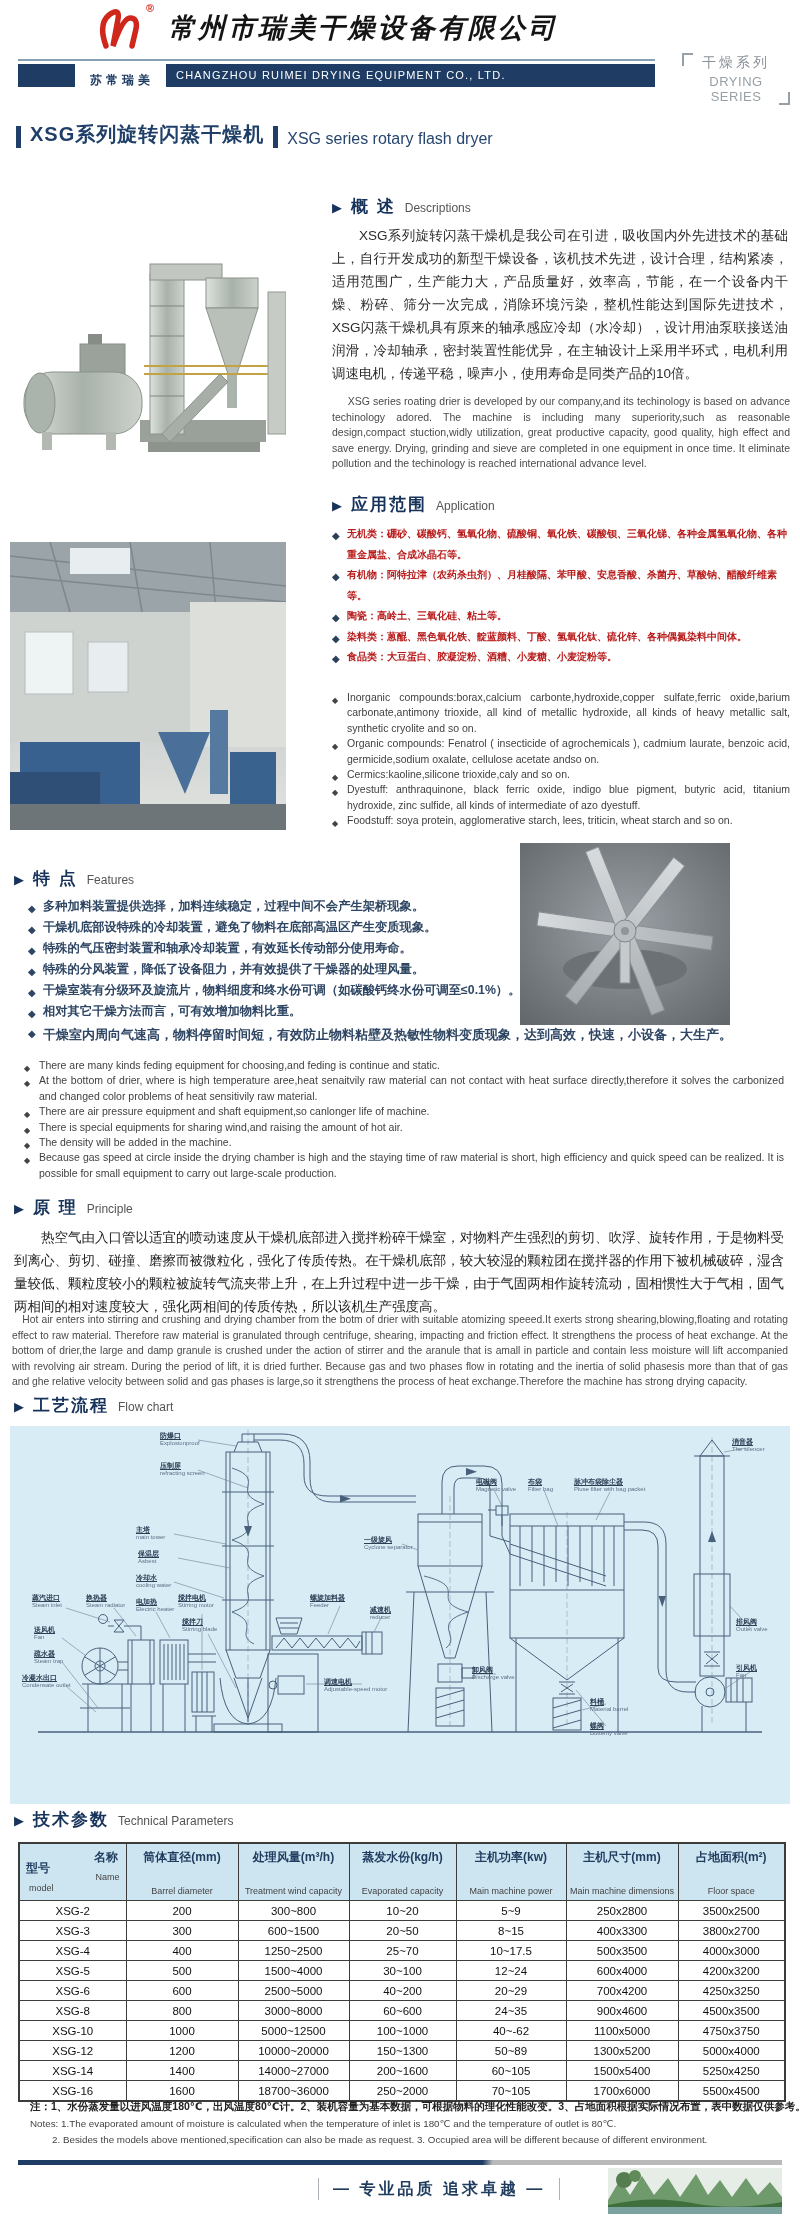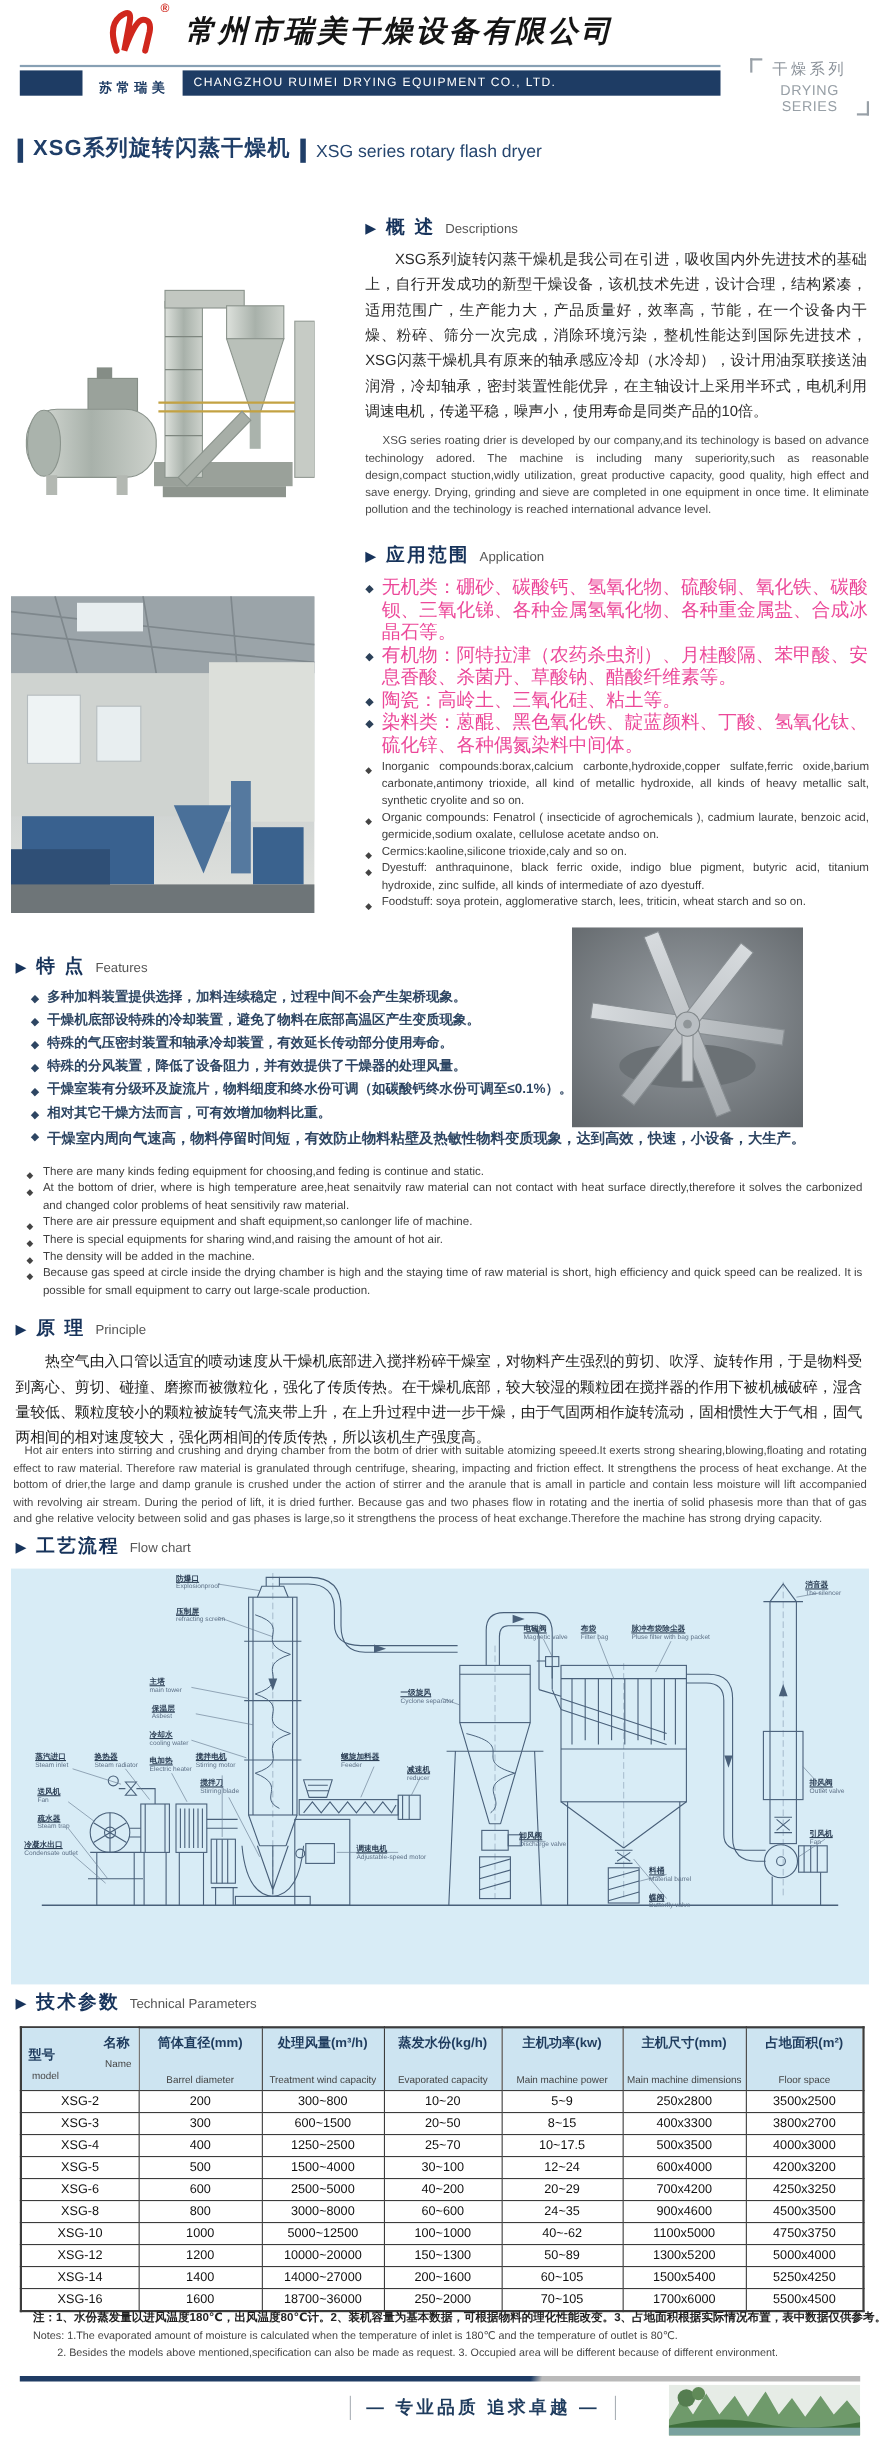--- a/index.html
+++ b/index.html
@@ -29,21 +29,21 @@
   .sec-head{position:absolute;display:flex;align-items:baseline;gap:9px;white-space:nowrap}
   .sec-head .tri{color:#17335b;font-size:13px}
   .sec-head .cn{font-size:17px;font-weight:bold;color:#17335b;letter-spacing:2px}
   .sec-head .en{font-size:12px;color:#555}
   
   .cn-para{font-size:13.5px;line-height:23px;color:#2b2b2b;text-align:justify;text-indent:2em}
   .en-para{font-size:10.5px;line-height:15.6px;color:#4a4a4a;text-align:justify;text-indent:1.5em}
   ul.blist{list-style:none;margin:0;padding:0}
   ul.blist li{position:relative;padding-left:15px}
   ul.blist li::before{content:"◆";position:absolute;left:0;top:2px;font-size:10px}
-  ul.cn-list li{font-size:17px;line-height:20.5px;font-weight:normal;color:#ec4899}
+  ul.cn-list li{font-size:10px;line-height:20.5px;font-weight:bold;color:#b91c1c}
   ul.cn-list li::before{color:#2c4159}
   ul.en-list li{font-size:10.5px;line-height:15.4px;color:#3f3f3f;text-align:justify}
   ul.en-list li::before{font-size:8px;top:3px;color:#444}
   ul.feat-cn li{font-size:12.3px;line-height:21px;font-weight:bold;color:#2e4663}
   .feat-wide{position:absolute;font-size:13px;font-weight:bold;color:#2e4663;padding-left:15px}
   .feat-wide::before{content:"◆";position:absolute;left:0;top:2px;font-size:10px;color:#2e4663}
   
   .flow-panel{position:absolute;left:10px;top:1426px;width:780px;height:378px;background:#d8ecf6}
   .fc-label{position:absolute;white-space:nowrap;line-height:1.2}
   .fc-label .cn{display:block;font-size:7px;font-weight:bold;color:#2c3f55;text-decoration:underline}
@@ -160,20 +160,21 @@
     <rect x="200" y="168" width="18" height="84" fill="#55799f"></rect>
     <rect x="220" y="210" width="46" height="52" fill="#3a628e"></rect>
     <rect x="0" y="230" width="90" height="36" fill="#2f4f76"></rect>
     <rect x="0" y="262" width="276" height="26" fill="#6e7578"></rect>
   </svg>
   <ul class="abs blist cn-list" style="left:332px;top:524px;width:458px">
     <li>无机类：硼砂、碳酸钙、氢氧化物、硫酸铜、氧化铁、碳酸钡、三氧化锑、各种金属氢氧化物、各种重金属盐、合成冰晶石等。</li>
       <li>有机物：阿特拉津（农药杀虫剂）、月桂酸隔、苯甲酸、安息香酸、杀菌丹、草酸钠、醋酸纤维素等。</li>
       <li>陶瓷：高岭土、三氧化硅、粘土等。</li>
       <li>染料类：蒽醌、黑色氧化铁、靛蓝颜料、丁酸、氢氧化钛、硫化锌、各种偶氮染料中间体。</li>
+      <li>食品类：大豆蛋白、胶凝淀粉、酒糟、小麦糖、小麦淀粉等。</li>
   </ul>
   <ul class="abs blist en-list" style="left:332px;top:690px;width:458px">
     <li>Inorganic compounds:borax,calcium carbonte,hydroxide,copper sulfate,ferric oxide,barium carbonate,antimony trioxide, all kind of metallic hydroxide, all kinds of heavy metallic salt, synthetic cryolite and so on.</li>
       <li>Organic compounds: Fenatrol ( insecticide of agrochemicals ), cadmium laurate, benzoic acid, germicide,sodium oxalate, cellulose acetate andso on.</li>
       <li>Cermics:kaoline,silicone trioxide,caly and so on.</li>
       <li>Dyestuff: anthraquinone, black ferric oxide, indigo blue pigment, butyric acid, titanium hydroxide, zinc sulfide, all kinds of intermediate of azo dyestuff.</li>
       <li>Foodstuff: soya protein, agglomerative starch, lees, triticin, wheat starch and so on.</li>
   </ul>
 
   <div class="sec-head" style="left:14px;top:867px">

